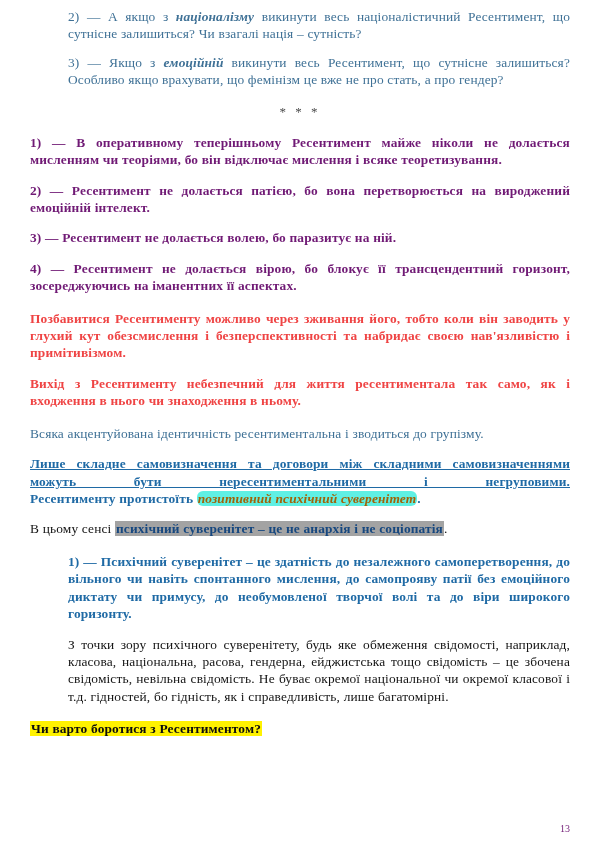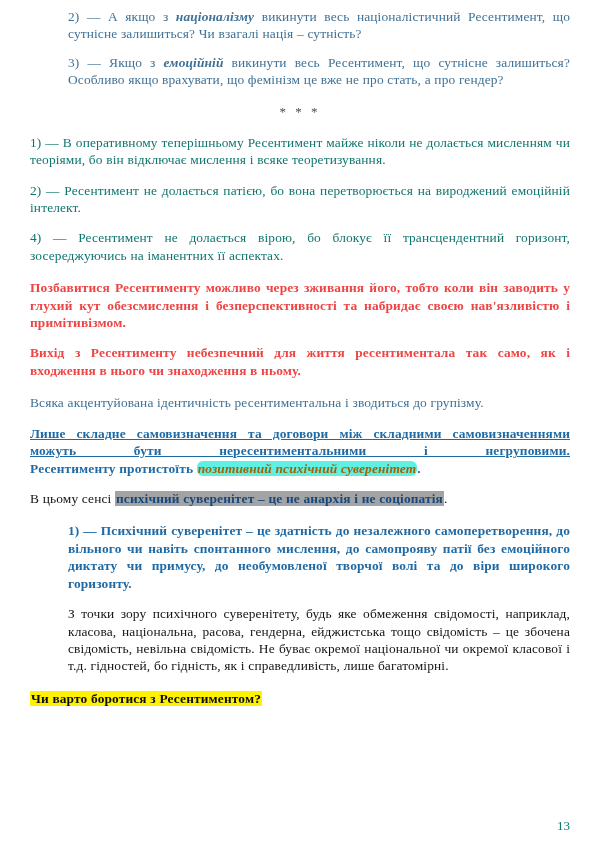--- a/index.html
+++ b/index.html
@@ -31,21 +31,21 @@
     text-align: justify;
     line-height: 1.30;
     font-size: 13.4px;
     letter-spacing: 0.01em;
     word-spacing: 0.01em;
   }
 
   
   .c-blue-light  { color: #3f7196; }
   .c-blue-deep   { color: #1f6aa5; font-weight: bold; }
-  .c-black-bold  { color: #0f766e; font-weight: normal; }
+  .c-black-bold  { color: #701a75; font-weight: bold; }
   .c-red-bold    { color: #ef4444; font-weight: bold; }
   .c-dark        { color: #141414; }
 
   .indent { margin-left: 38px; }
 
   .sep {
     text-align: center;
     color: #4a4a4a;
     font-size: 13px;
     letter-spacing: 3px;
@@ -76,22 +76,22 @@
   }
 
   .tight { margin-bottom: 13px; }
 
   .gap-lg { margin-bottom: 15px; }
 
   .page-number {
     position: absolute;
     right: 30px;
     bottom: 14px;
-    font-size: 13px;
-    color: #0f766e;
+    font-size: 10px;
+    color: #701a75;
     font-family: "Liberation Serif", serif;
   }
 
   
   .stretch-line {
     display: block;
     text-align: justify;
     text-align-last: justify;
     text-decoration: underline;
   }
@@ -102,20 +102,21 @@
 <div class="page">
 
   <p class="c-blue-light indent"><span>2) — А якщо з </span><span class="it-bold">націоналізму</span><span> викинути весь націоналістичний Ресентимент, що сутнісне залишиться? Чи взагалі нація – сутність?</span></p>
 
   <p class="c-blue-light indent gap-lg"><span>3) — Якщо з </span><span class="it-bold">емоційній</span><span> викинути весь Ресентимент, що сутнісне залишиться? Особливо якщо врахувати, що фемінізм це вже не про стать, а про гендер?</span></p>
 
   <div class="sep">* * *</div>
 
   <p class="c-black-bold tight">1) — В оперативному теперішньому Ресентимент майже ніколи не долається мисленням чи теоріями, бо він відключає мислення і всяке теоретизування.</p>
   <p class="c-black-bold tight">2) — Ресентимент не долається патією, бо вона перетворюється на вироджений емоційній інтелект.</p>
+  <p class="c-black-bold tight">3) — Ресентимент не долається волею, бо паразитує на ній.</p>
   <p class="c-black-bold gap-lg">4) — Ресентимент не долається вірою, бо блокує її трансцендентний горизонт, зосереджуючись на іманентних її аспектах.</p>
 
   <p class="c-red-bold tight">Позбавитися Ресентименту можливо через зживання його, тобто коли він заводить у глухий кут обезсмислення і безперспективності та набридає своєю нав'язливістю і примітивізмом.</p>
   <p class="c-red-bold gap-lg">Вихід з Ресентименту небезпечний для життя ресентиментала так само, як і входження в нього чи знаходження в ньому.</p>
 
   <p class="c-blue-light tight">Всяка акцентуйована ідентичність ресентиментальна і зводиться до групізму.</p>
 
   <p class="c-blue-deep tight"><span class="stretch-line">Лише складне самовизначення та договори між складними самовизначеннями</span><span class="stretch-line">можуть бути нересентиментальними і негруповими.</span><span><span>Ресентименту протистоїть </span><span class="hl-cyan">позитивний психічний суверенітет</span><span>.</span></span></p>
 
   <p class="c-dark gap-lg"><span>В цьому сенсі </span><span class="hl-yellow">психічний суверенітет – це не анархія і не соціопатія</span><span>.</span></p>

